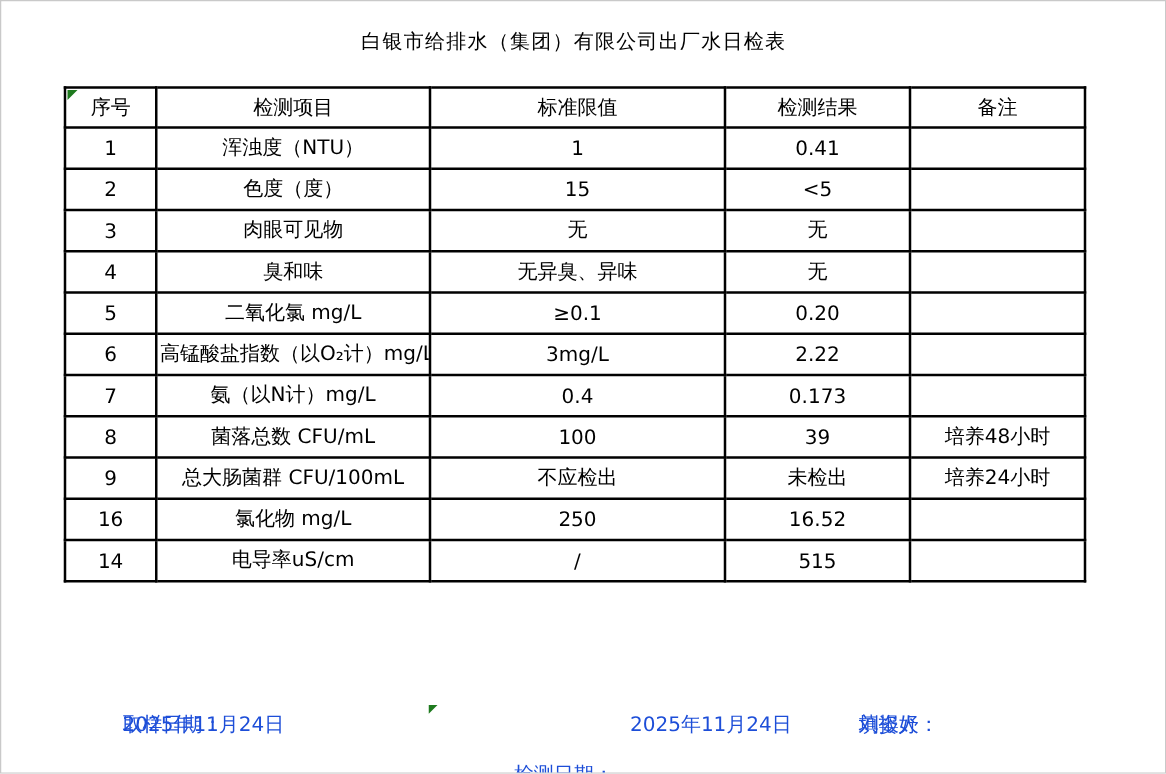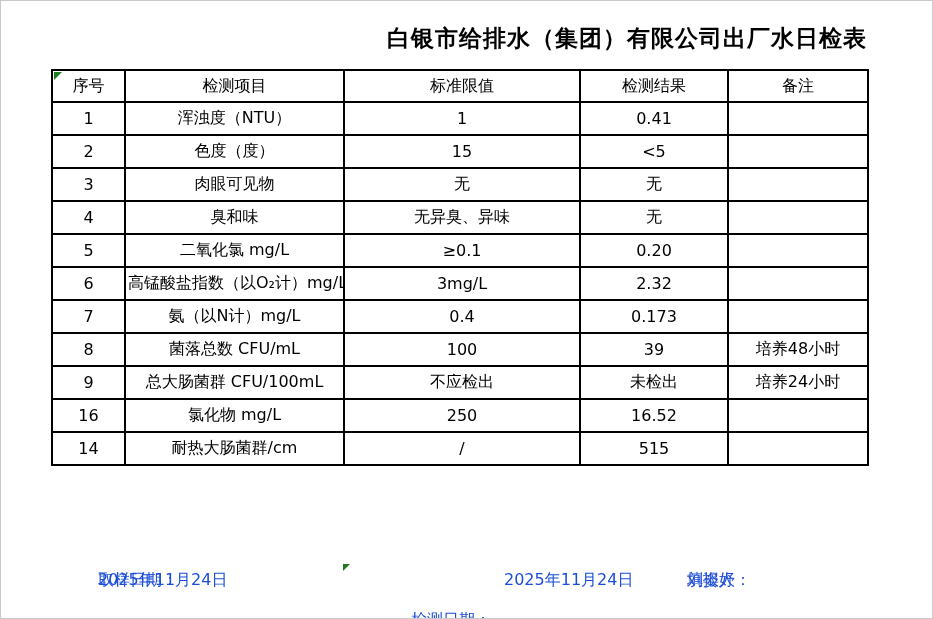--- a/index.html
+++ b/index.html
@@ -13,23 +13,23 @@
     background: #ffffff;
     border: 1px solid #c9c9c9;
     overflow: hidden;
   }
 
   .page-title {
     position: absolute;
     top: 22px;
     left: 50px;
     width: 816px;
-    text-align: right;
-    font-size: 23px;
-    font-weight: bold;
+    text-align: center;
+    font-size: 16px;
+    font-weight: normal;
     color: #000000;
     letter-spacing: 1px;
   }
 
   table.daily-table {
     position: absolute;
     top: 68px;
     left: 50px;
     width: 816px;
     border-collapse: collapse;
@@ -133,21 +133,21 @@
         <td>5</td>
         <td>二氧化氯 mg/L</td>
         <td>≥0.1</td>
         <td>0.20</td>
         <td></td>
       </tr>
       <tr>
         <td>6</td>
         <td>高锰酸盐指数（以O₂计）mg/L</td>
         <td>3mg/L</td>
-        <td>2.32</td>
+        <td>2.22</td>
         <td></td>
       </tr>
       <tr>
         <td>7</td>
         <td>氨（以N计）mg/L</td>
         <td>0.4</td>
         <td>0.173</td>
         <td></td>
       </tr>
       <tr>
@@ -166,21 +166,21 @@
       </tr>
       <tr>
         <td>16</td>
         <td>氯化物 mg/L</td>
         <td>250</td>
         <td>16.52</td>
         <td></td>
       </tr>
       <tr>
         <td>14</td>
-        <td>耐热大肠菌群/cm</td>
+        <td>电导率uS/cm</td>
         <td>/</td>
         <td>515</td>
         <td></td>
       </tr>
     </tbody>
   </table>
 
   <div class="footer">
     <span class="f-sampling">
         <span>取样日期：</span>

